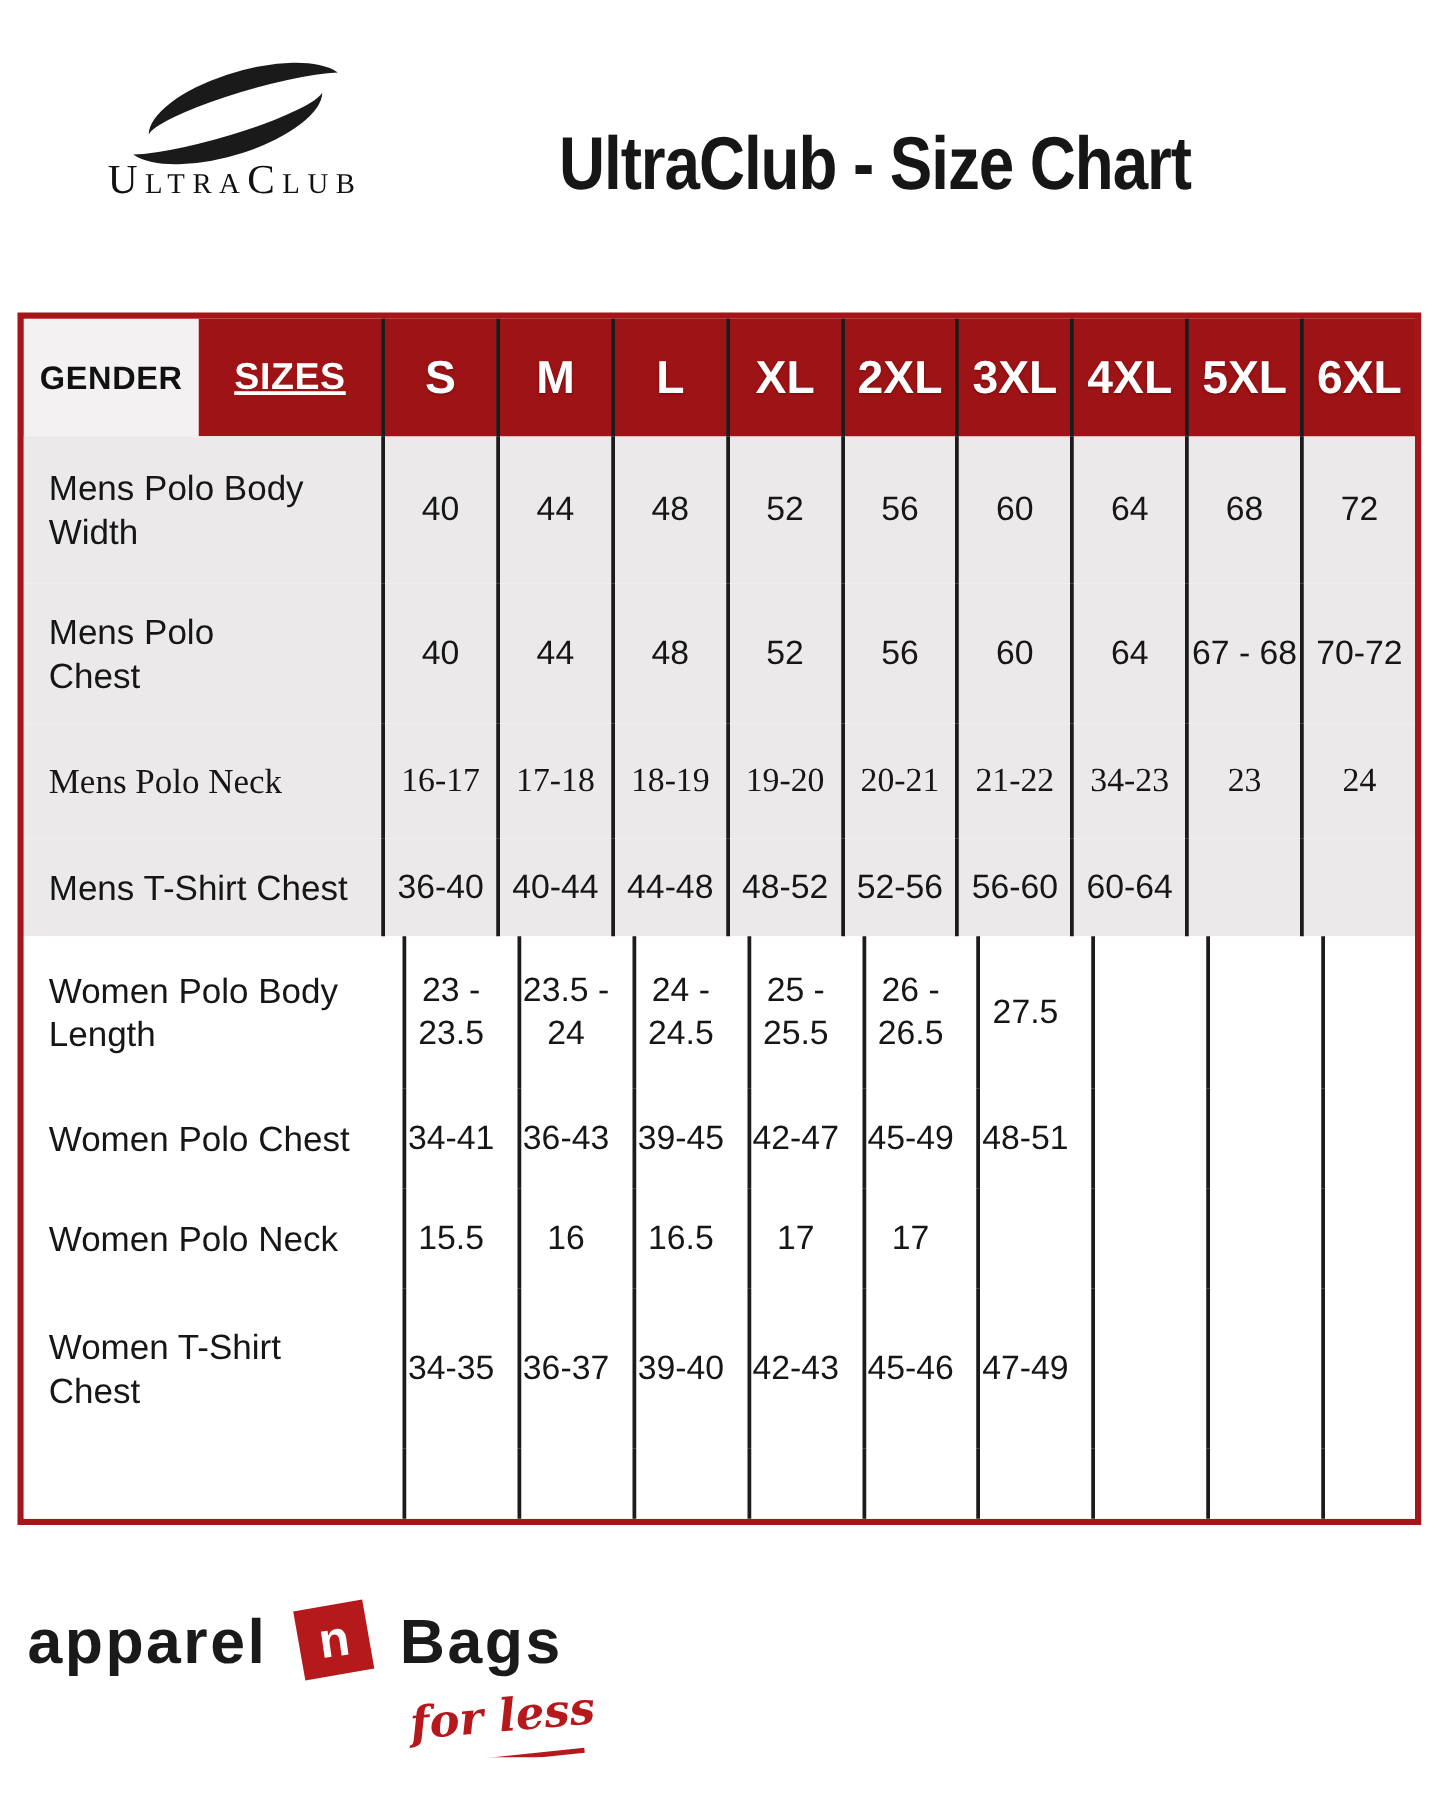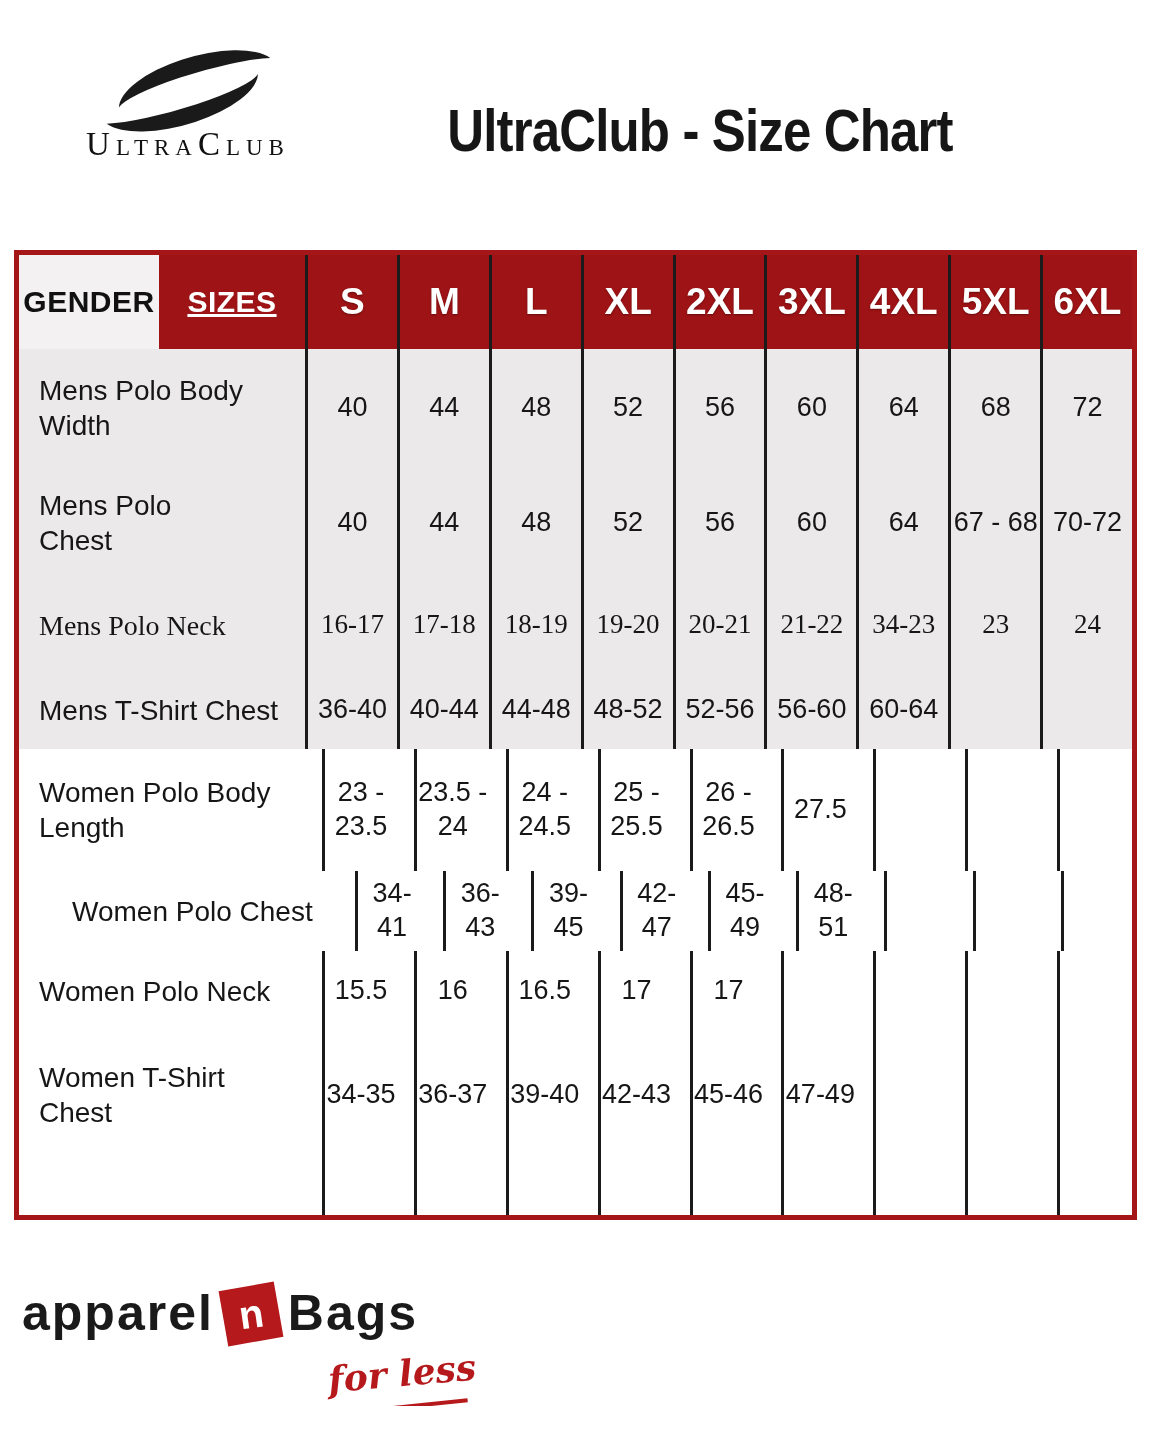--- a/index.html
+++ b/index.html
@@ -37,41 +37,41 @@
   .label-cell {
     border-left:none; justify-content:flex-start; text-align:left;
     padding-left:20px; font-size:28px;
   }
   
   .row-header { height:94px; }
   .row-header .head-label { border-left:none; display:flex; padding:0; }
   .gender-box {
     width:140px; height:100%; background:#F3F1F1;
     display:flex; align-items:center; justify-content:center;
-    font-size:30px; font-weight:700; letter-spacing:0.5px; color:#111;
+    font-size:26px; font-weight:700; letter-spacing:0.5px; color:#111;
   }
   .sizes-box {
     flex:1; height:100%; background:#9E1315; color:#ffffff;
     display:flex; align-items:center; justify-content:center;
     font-size:30px; font-weight:700; letter-spacing:0.5px;text-decoration:underline;
   }
   .size-head {
     background:#9E1315; color:#ffffff; font-size:37px; font-weight:700;
     text-shadow:0 1px 2px rgba(0,0,0,0.35);
   }
   
   .r1 { height:118px; } .r2 { height:112px; } .r3 { height:92px;font-family:Liberation Serif, serif; } .r4 { height:78px; }
-  .r5 { height:122px; } .r6 { height:80px;margin-left:33px; } .r7 { height:80px; } .r8 { height:128px; }
+  .r5 { height:122px; } .r6 { height:80px; } .r7 { height:80px; } .r8 { height:128px; }
   .row-filler { height:56px; }
   .mens { background:#EBE9E9; }
   .womens { background:#ffffff;gap:17px; }
 
   
   .footer-logo { position:absolute; left:22px; top:1284px; width:480px; height:150px; }
-  .logo-line { display:flex; align-items:flex-end; }
+  .logo-line { display:flex; align-items:flex-start;gap:16px; }
   .logo-apparel, .logo-bags {
     font-size:50px; font-weight:700; letter-spacing:2px; color:#1a1a1a;
     font-family:"Liberation Sans", sans-serif;
   }
   .logo-nbox {
     width:56px; height:56px; margin:0 9px; background:#B5191C;
     transform:rotate(-10deg); box-shadow:0 0 0 3px #ffffff;
     display:flex; align-items:center; justify-content:center; flex:0 0 auto;
   }
   .logo-n { color:#ffffff; font-size:40px; font-weight:700; transform:rotate(2deg); line-height:1; }

